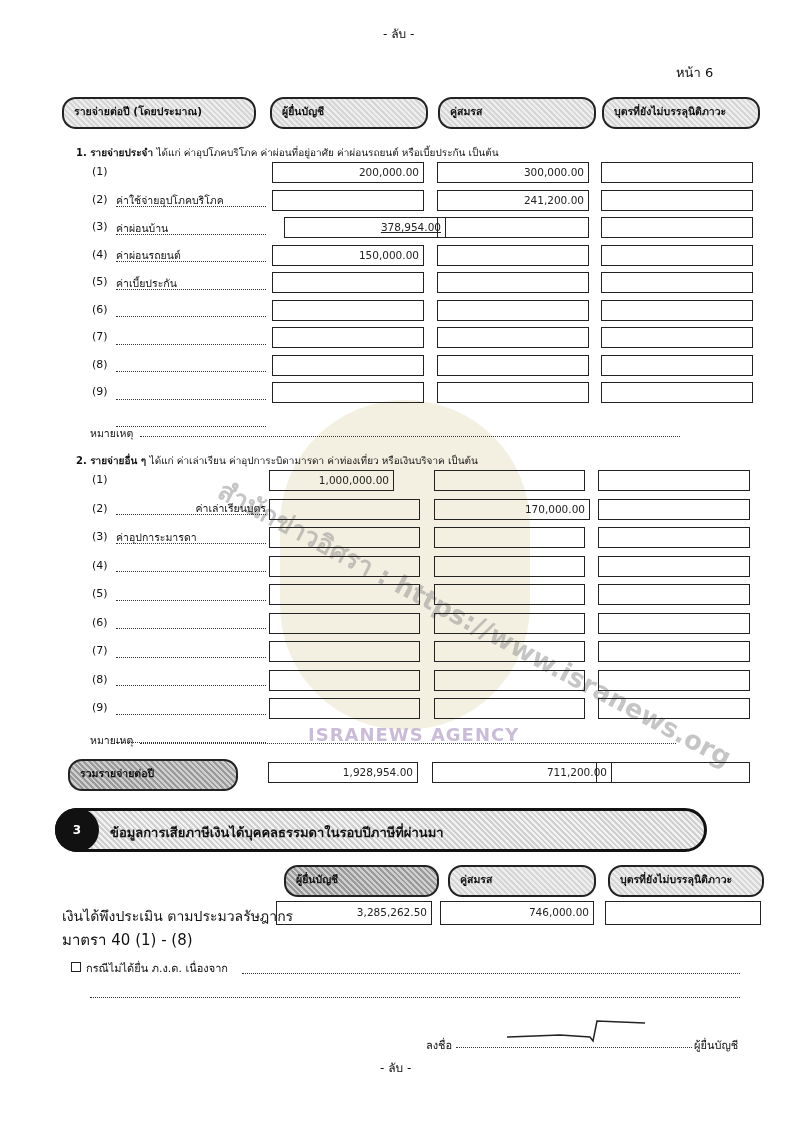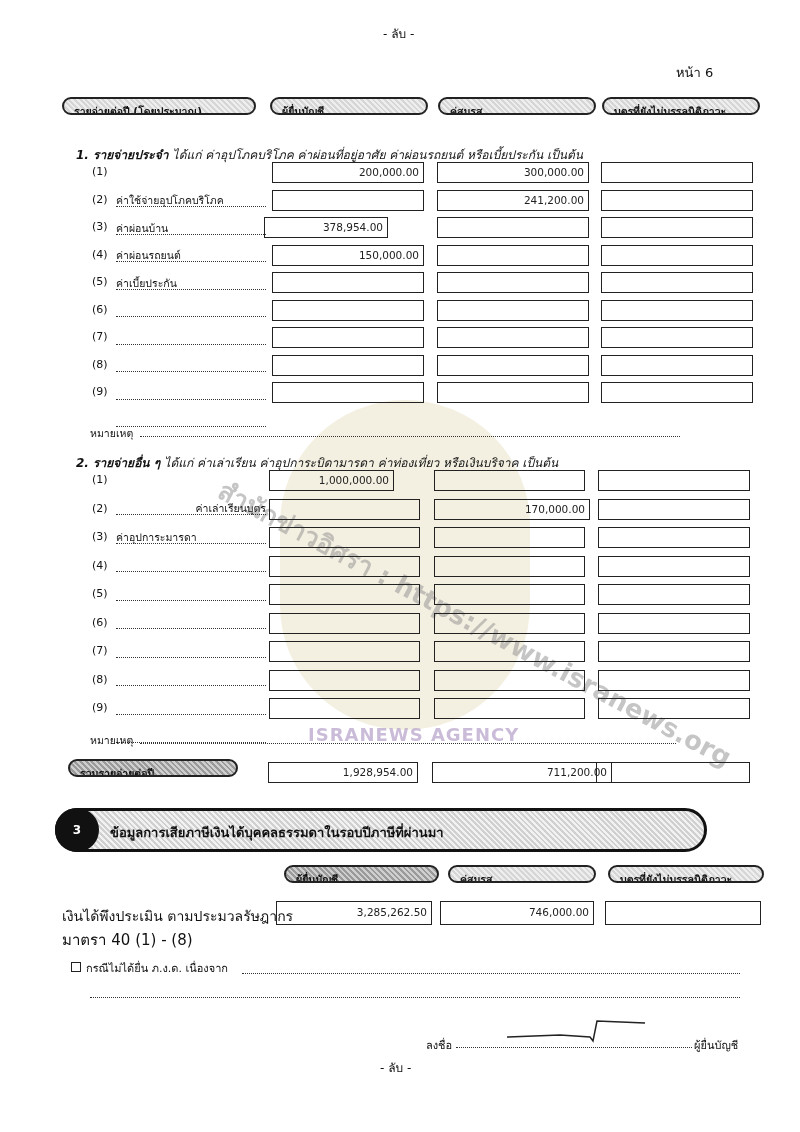--- a/index.html
+++ b/index.html
@@ -4,27 +4,27 @@
 <style>
   * { box-sizing: border-box; margin: 0; padding: 0; }
   html, body { width: 800px; height: 1132px; background: #ffffff; overflow: hidden; }
   body { position: relative; font-family: "DejaVu Sans", sans-serif; color: #111; font-size: 11px; }
 
   .abs { position: absolute; }
   .secret { font-size: 12px; }
   .page-num { font-size: 13px; }
 
   .pill {
-    position: absolute; height: 18px; border: 2px solid #222; border-radius: 14px;
+    position: absolute; height: 32px; border: 2px solid #222; border-radius: 14px;
     background: repeating-linear-gradient(45deg, #d6d6d6 0 2px, #eeeeee 2px 4px);
     font-size: 10.5px; font-weight: bold; padding: 4px 10px; white-space: nowrap; overflow: hidden;
   }
   .pill.dark { background: repeating-linear-gradient(45deg, #9a9a9a 0 2px, #cfcfcf 2px 4px); }
 
-  .section-title { font-size: 12px; font-weight: bold; font-style: italic; }
+  .section-title { font-size: 10px; font-weight: bold; }
   .section-title span.rest { font-weight: normal; }
 
   .row-num { position: absolute; font-size: 11px; }
   .row-label { position: absolute; font-size: 10.5px; border-bottom: 1px dotted #333; height: 15px; white-space: nowrap; margin-top: 29px; }
 
   .box {
     position: absolute; height: 21px; border: 1.5px solid #222; background: transparent;
     font-size: 10.5px; text-align: right; padding: 3px 4px 0 0; color: #222;
   }
 
@@ -75,21 +75,21 @@
     <div class="box" style="left: 272px; top: 162px; width: 152px;">200,000.00</div>
     <div class="box" style="left: 437px; top: 162px; width: 152px;">300,000.00</div>
     <div class="box" style="left: 601px; top: 162px; width: 152px;"></div>
     <div class="row-num" style="left: 92px; top: 192.5px;">(2)</div>
     <div class="row-label" style="left: 116px; top: 190.5px; width: 150px;">ค่าผ่อนบ้าน</div>
     <div class="box" style="left: 272px; top: 189.5px; width: 152px;"></div>
     <div class="box" style="left: 437px; top: 189.5px; width: 152px;">241,200.00</div>
     <div class="box" style="left: 601px; top: 189.5px; width: 152px;"></div>
     <div class="row-num" style="left: 92px; top: 220px;">(3)</div>
     <div class="row-label" style="left: 116px; top: 218px; width: 150px;">ค่าผ่อนรถยนต์</div>
-    <div class="box" style="left: 264px; top: 217px; width: 124px;">378,954.00</div>
+    <div class="box" style="left: 284px; top: 217px; width: 162px; text-decoration: underline;">378,954.00</div>
     <div class="box" style="left: 437px; top: 217px; width: 152px;"></div>
     <div class="box" style="left: 601px; top: 217px; width: 152px;"></div>
     <div class="row-num" style="left: 92px; top: 247.5px;">(4)</div>
     <div class="row-label" style="left: 116px; top: 245.5px; width: 150px;">ค่าเบี้ยประกัน</div>
     <div class="box" style="left: 272px; top: 244.5px; width: 152px;">150,000.00</div>
     <div class="box" style="left: 437px; top: 244.5px; width: 152px;"></div>
     <div class="box" style="left: 601px; top: 244.5px; width: 152px;"></div>
     <div class="row-num" style="left: 92px; top: 275px;">(5)</div>
     <div class="row-label" style="left: 116px; top: 273px; width: 150px;"></div>
     <div class="box" style="left: 272px; top: 272px; width: 152px;"></div>

